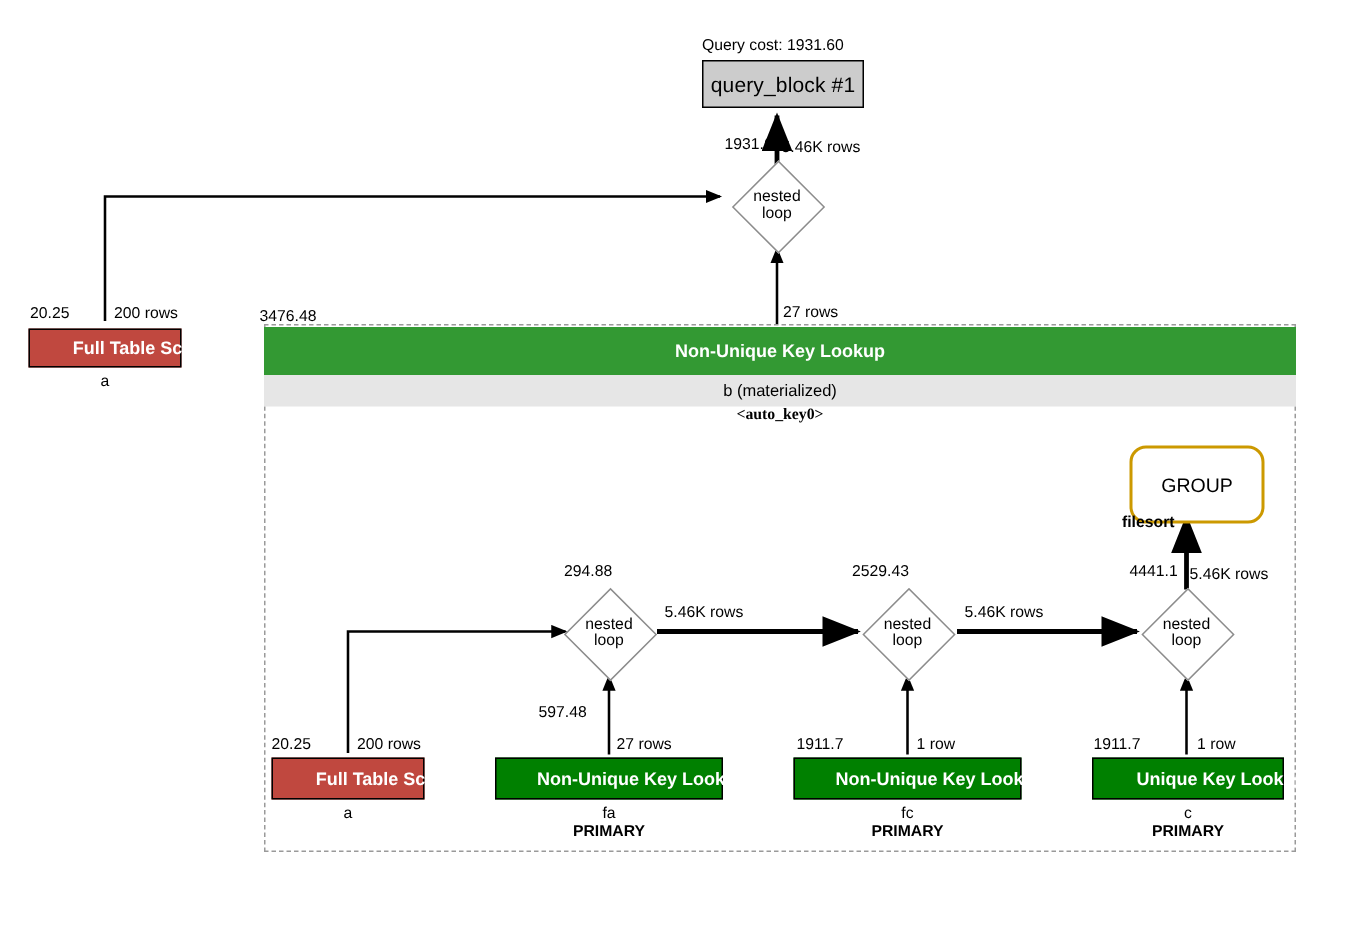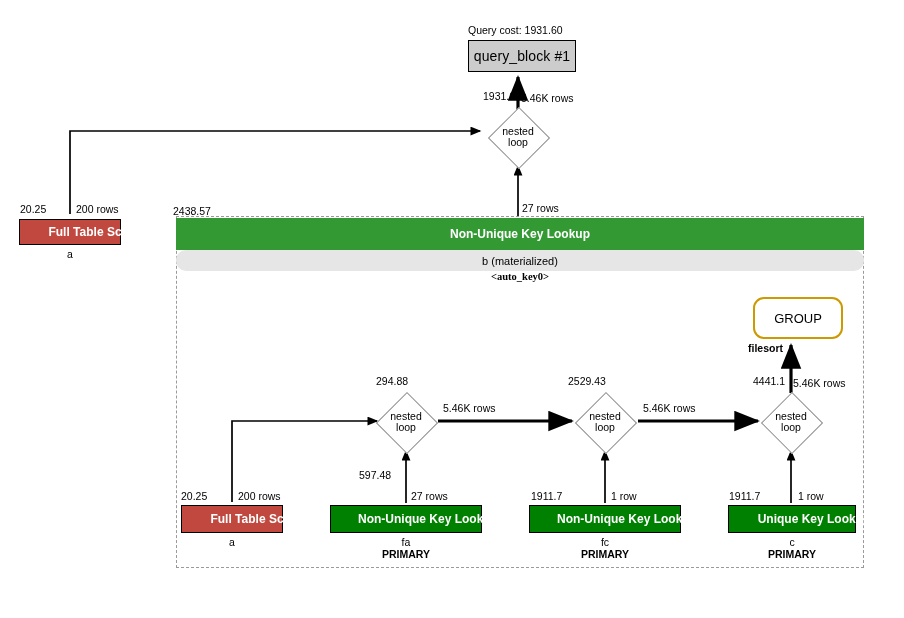--- a/index.html
+++ b/index.html
@@ -123,21 +123,20 @@
   }
   .matsub {
     position: absolute;
     background: #e6e6e6;
     color: #000000;
     font-size: 11px;
     display: flex;
     align-items: center;
     justify-content: center;
     box-sizing: border-box;
-    border-radius: 10px;
   }
   .matkey {
     position: absolute;
     font-size: 10.5px;
     font-weight: bold;
     text-align: center;
     color: #000;
     white-space: nowrap;
     font-family: Liberation Serif, serif;
   }
@@ -206,32 +205,32 @@
       <span>loop</span>
     </div>
   </div>
 
   <div class="elabel" style="left:20px; top:203px;">20.25</div>
   <div class="elabel" style="left:76px; top:203px;">200 rows</div>
 
   <div class="node tbox red" style="left:19px; top:219px; width:102px; height:26px;">Full Table Scan</div>
   <div class="caption" style="left:19px; top:248px; width:102px;">a</div>
 
-  <div class="elabel" style="left:173px; top:205px;">2438.57</div>
+  <div class="elabel" style="left:173px; top:205px;">3476.48</div>
   <div class="elabel" style="left:522px; top:202px;">27 rows</div>
 
   <div class="matwrap" style="left:176px; top:216px; width:688px; height:352px;"></div>
 
   <div class="mathead" style="left:176px; top:218px; width:688px; height:32px;">Non-Unique Key Lookup</div>
 
   <div class="matsub" style="left:176px; top:250px; width:688px; height:21px;">b (materialized)</div>
 
   <div class="matkey" style="left:176px; top:271px; width:688px;">&lt;auto_key0&gt;</div>
 
-  <div class="node groupbox" style="left:753px; top:297px; width:90px; height:42px;">GROUP</div>
+  <div class="node groupbox" style="left:753px; top:297px; width:90px; height:52px;">GROUP</div>
   <div class="filesort-lbl" style="left:748px; top:342px;">filesort</div>
 
   <div class="elabel" style="left:753px; top:375px;">4441.1</div>
   <div class="elabel" style="left:793px; top:377px;">5.46K rows</div>
 
   <div class="diamond" style="left:376px; top:392px; width:60px; height:60px;">
     <div class="dshape"></div>
     <div class="dlabel">
       <span>nested</span><br>
       <span>loop</span>

